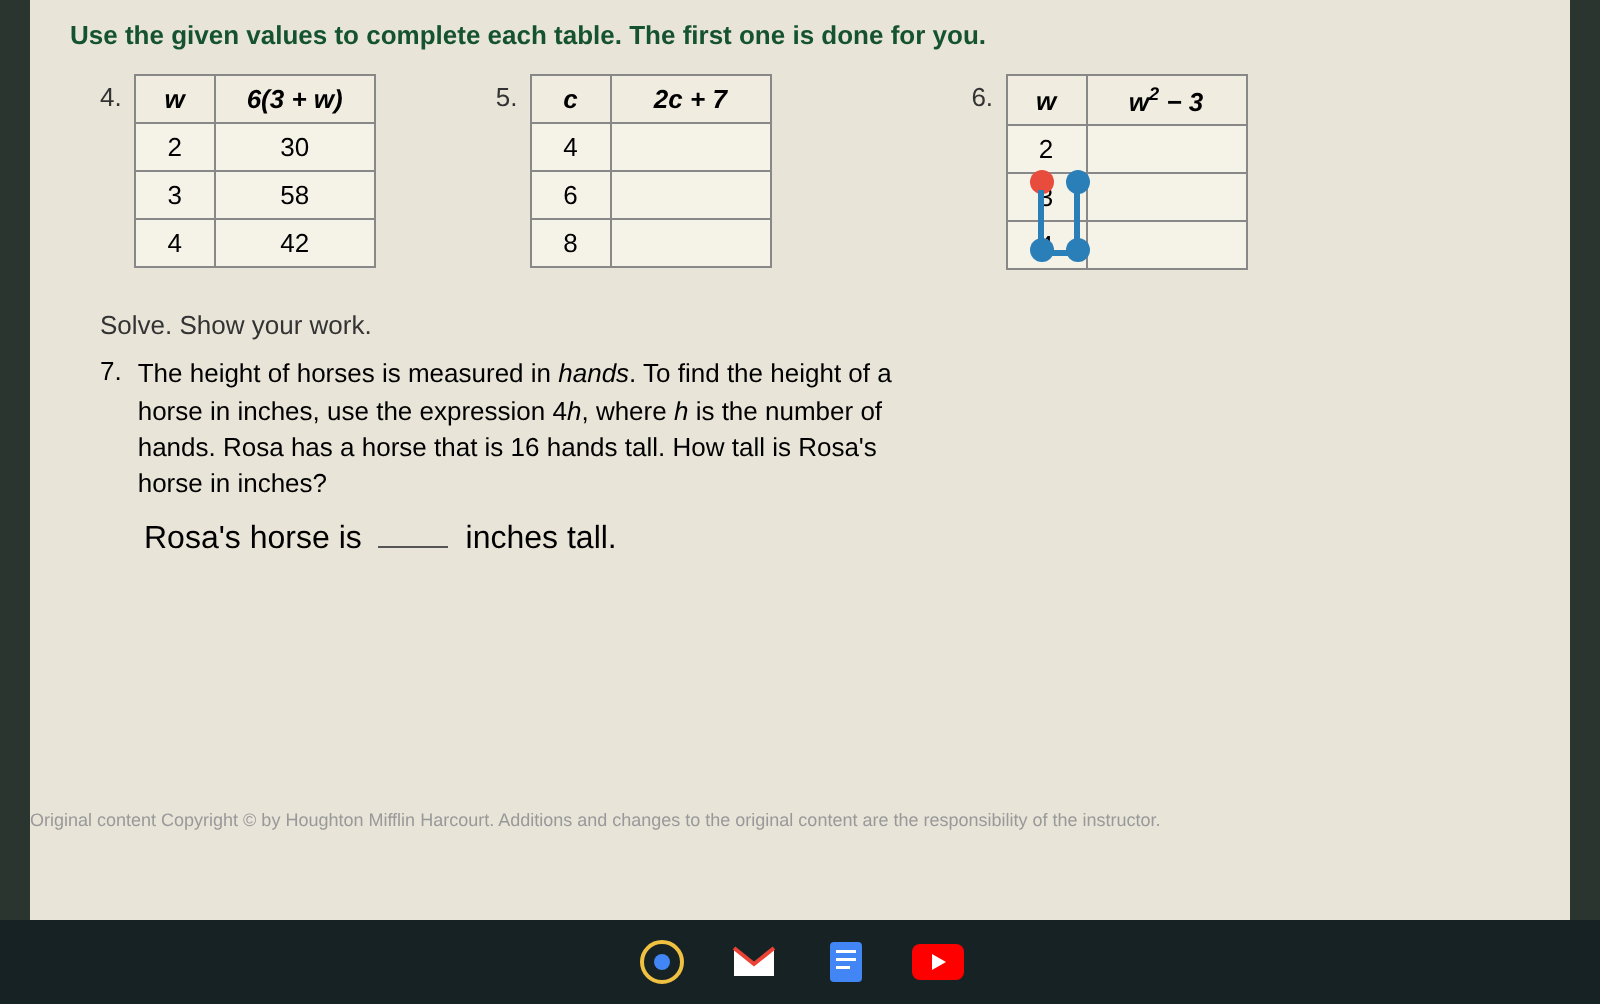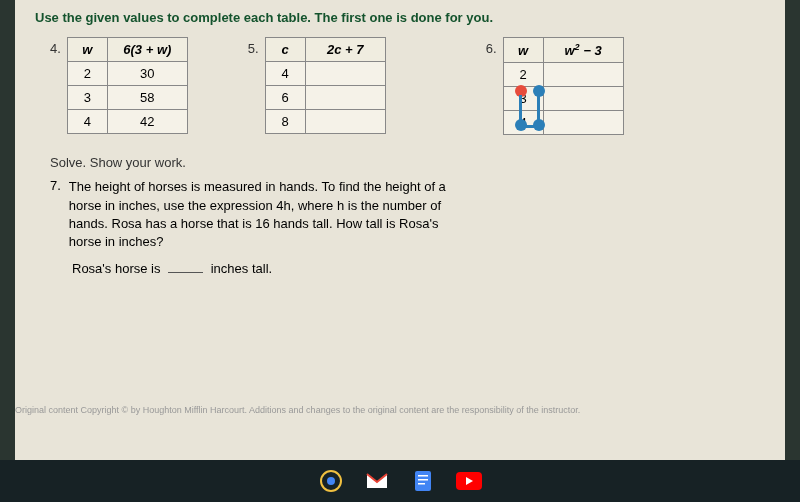--- a/index.html
+++ b/index.html
@@ -84,23 +84,24 @@
       max-width: 420px;
     }
     .prob-num {
       font-size: 13px;
     }
     .prob-text {
       font-size: 13px;
       line-height: 1.4;
     }
     .prob-text .italic {
+      font-style: italic;
     }
     .answer-line {
-      font-size: 13px;
+      font-size: 16px;
       margin-left: 22px;
       margin-top: 10px;
     }
     .blank {
       display: inline-block;
       border-bottom: 1px solid #555;
       width: 35px;
       margin: 0 4px;
     }
     .shape-widget {

